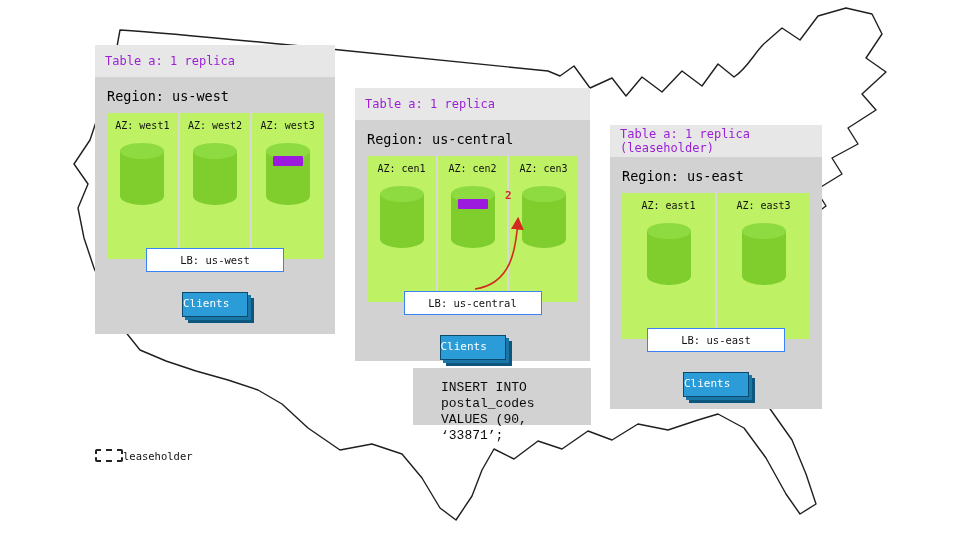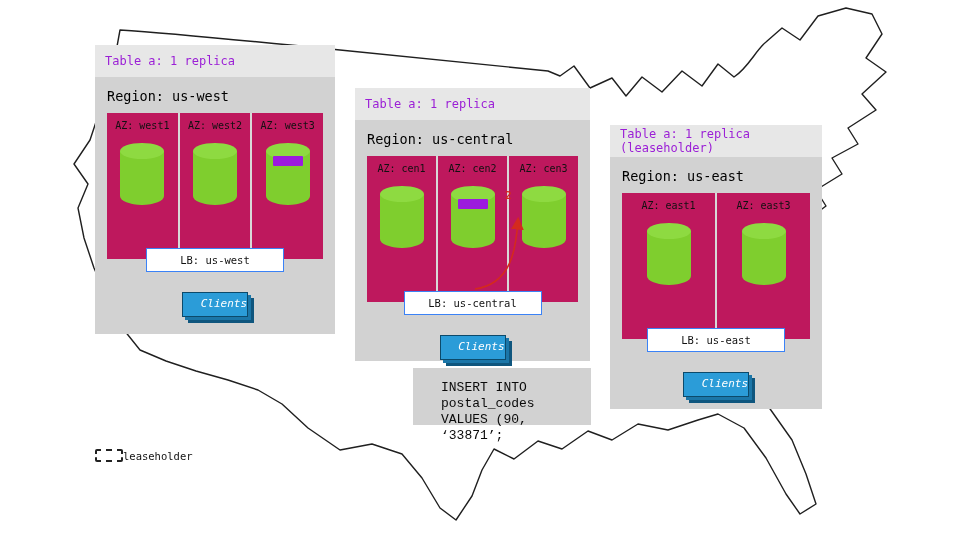--- a/index.html
+++ b/index.html
@@ -13,42 +13,42 @@
 
   
   .panel { position:absolute; background:#d2d2d2; z-index:2; }
   .panel-header {
     height:32px; background:#e7e7e7; display:flex; align-items:center;
     padding:0 10px; font-size:12px; color:#9b1fd6; letter-spacing:0;
   }
   .region-title { padding:11px 12px 9px 12px; font-size:13.5px; color:#000000; }
   .az-area { margin:0 12px; background:#d8d8d8; display:flex; height:146px; }
   .az-col {
-    flex:1 1 0; background:#be185d; margin-right:2px;
+    flex:1 1 0; background:#bef264; margin-right:2px;
     display:flex; flex-direction:column; align-items:center; padding-top:7px;
   }
   .az-col:last-child { margin-right:0; }
   .az-label { font-size:10px; margin-bottom:10px; white-space:nowrap; }
   .cyl { position:relative; width:48px; height:66px; }
   .chip {
     position:absolute; top:15px; left:50%; width:30px; height:10px;
     margin-left:-15px; background:#9c1ade; border-radius:1px; z-index:2;
   }
   .chip.leaseholder { width:26px; height:7px; margin-left:-15px; border:2px dashed #000; }
 
   .lb-box {
     position:relative; z-index:3; margin:-11px auto 0 auto; width:max-content;
     min-width:104px; background:#ffffff; border:1px solid #3b82f6;
     font-size:10.5px; padding:5px 16px; text-align:center;
   }
   .clients-row { display:flex; justify-content:center; margin-top:20px; }
   .clients {
     position:relative; width:64px; height:23px; background:#2b9cd8;
-    border:1px solid #0c4a6b; color:#ffffff; font-size:11px; text-align:right;
-    line-height:22px; box-shadow:3px 3px 0 #1b76a8, 6px 6px 0 #0f567e;font-style:italic;
+    border:1px solid #0c4a6b; color:#ffffff; font-size:11px; text-align:left;
+    line-height:22px; box-shadow:3px 3px 0 #1b76a8, 6px 6px 0 #0f567e;
   }
 
   
   .arrow-svg { position:absolute; left:0; top:0; z-index:4; pointer-events:none; }
   .step-label {
     position:absolute; left:150px; top:101px; z-index:5;
     color:#d42a1e; font-size:11px; font-weight:bold;
   }
 
   .sql-box {

